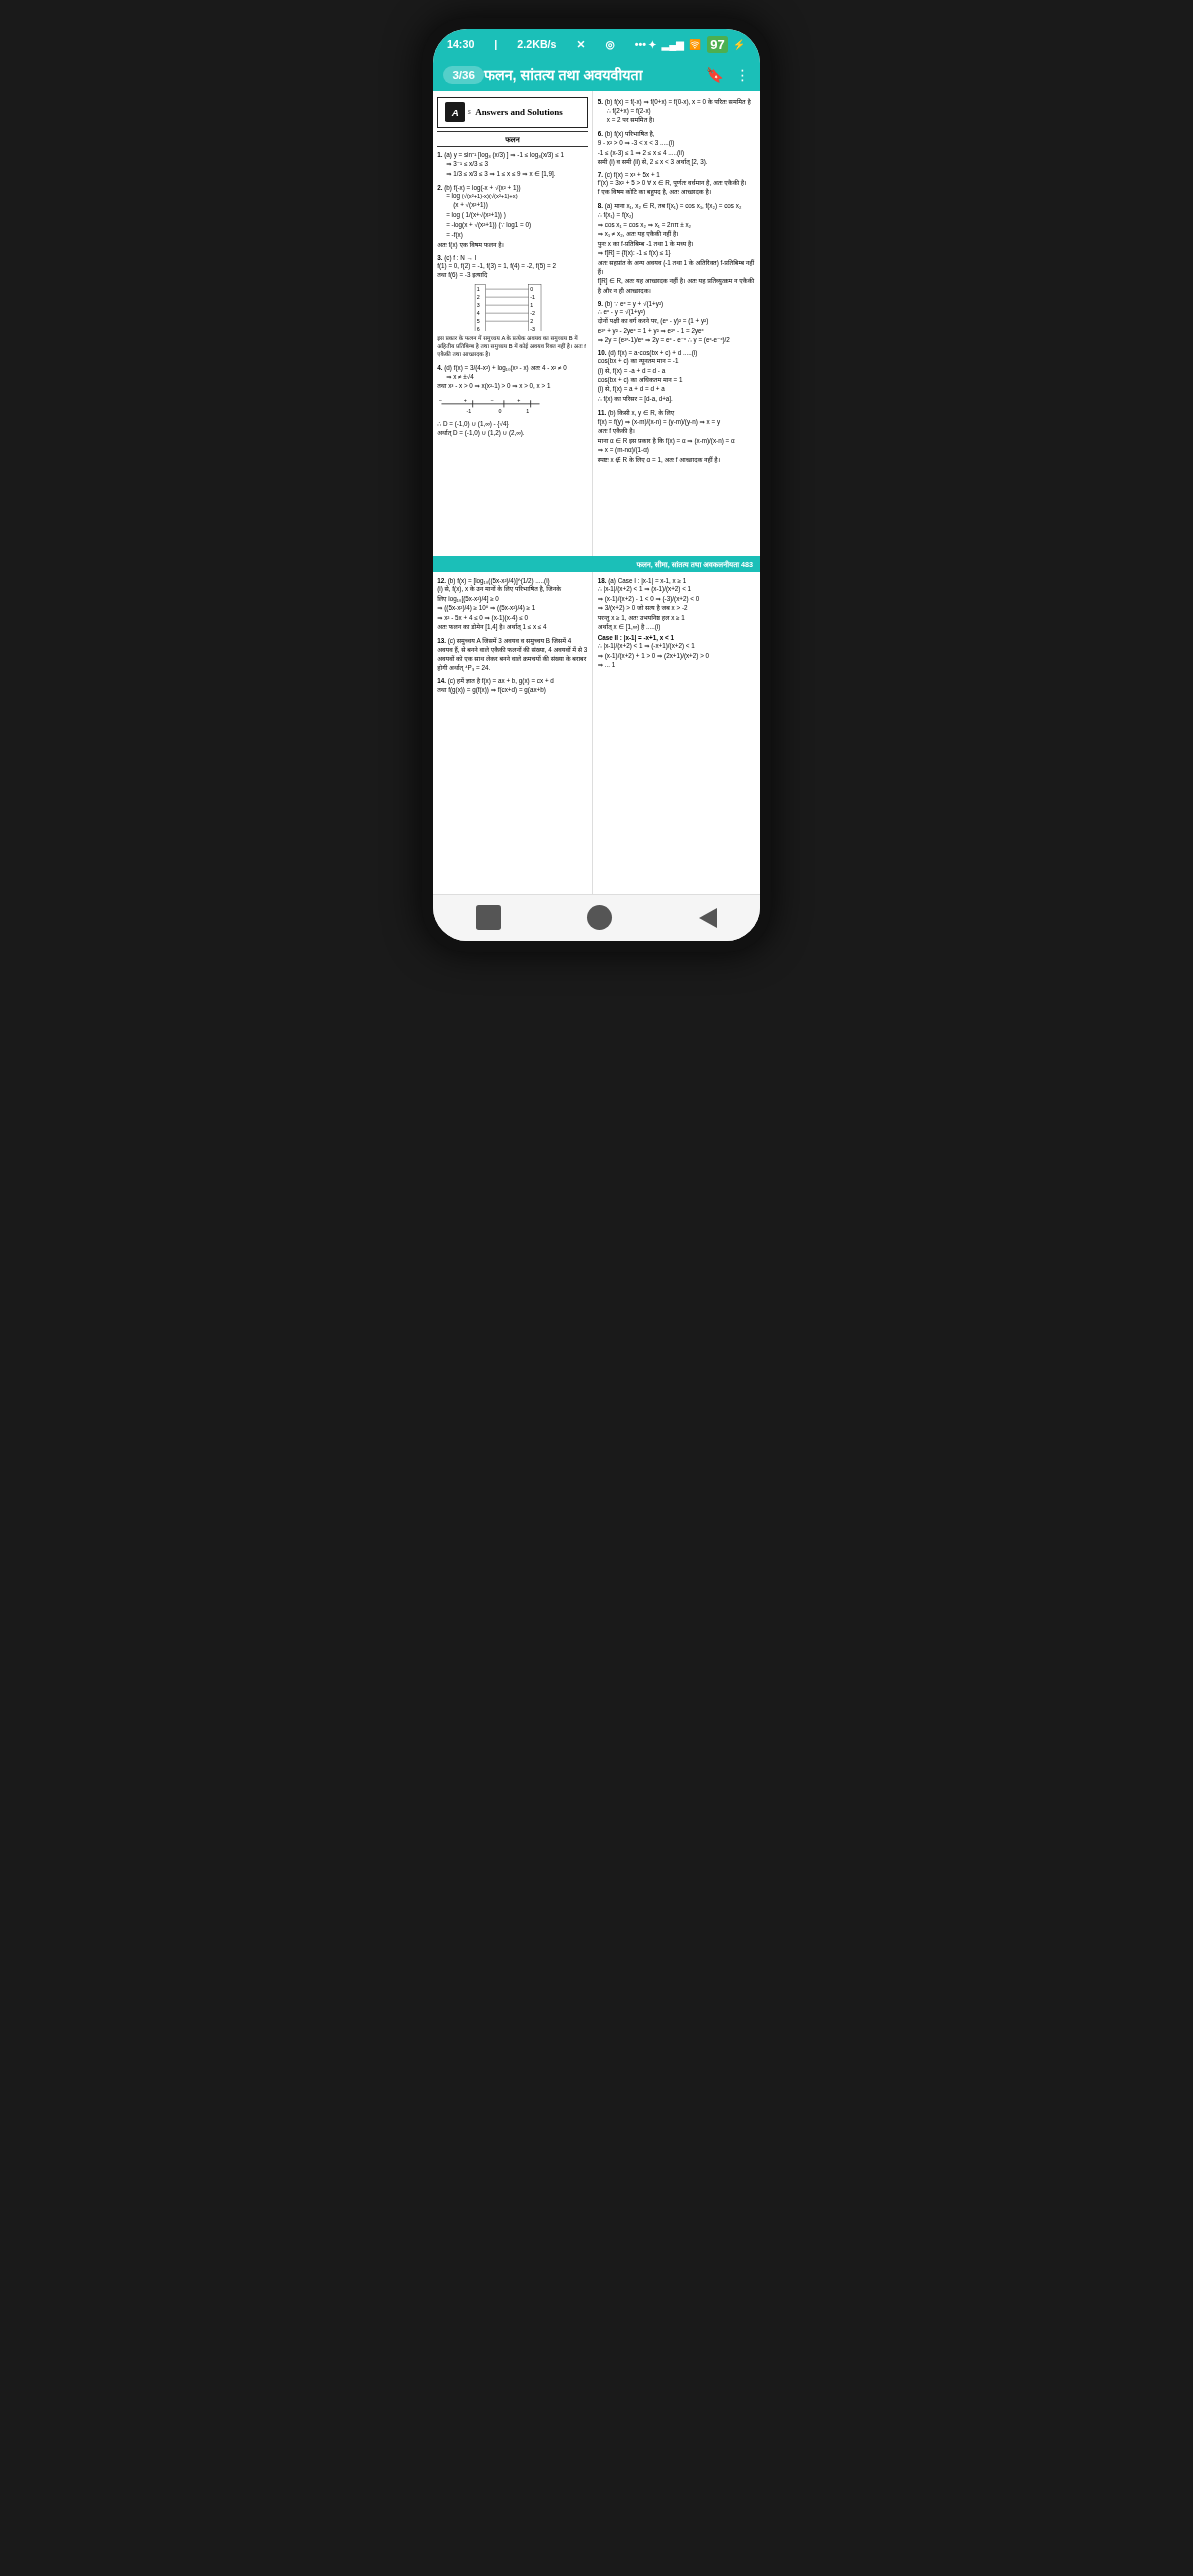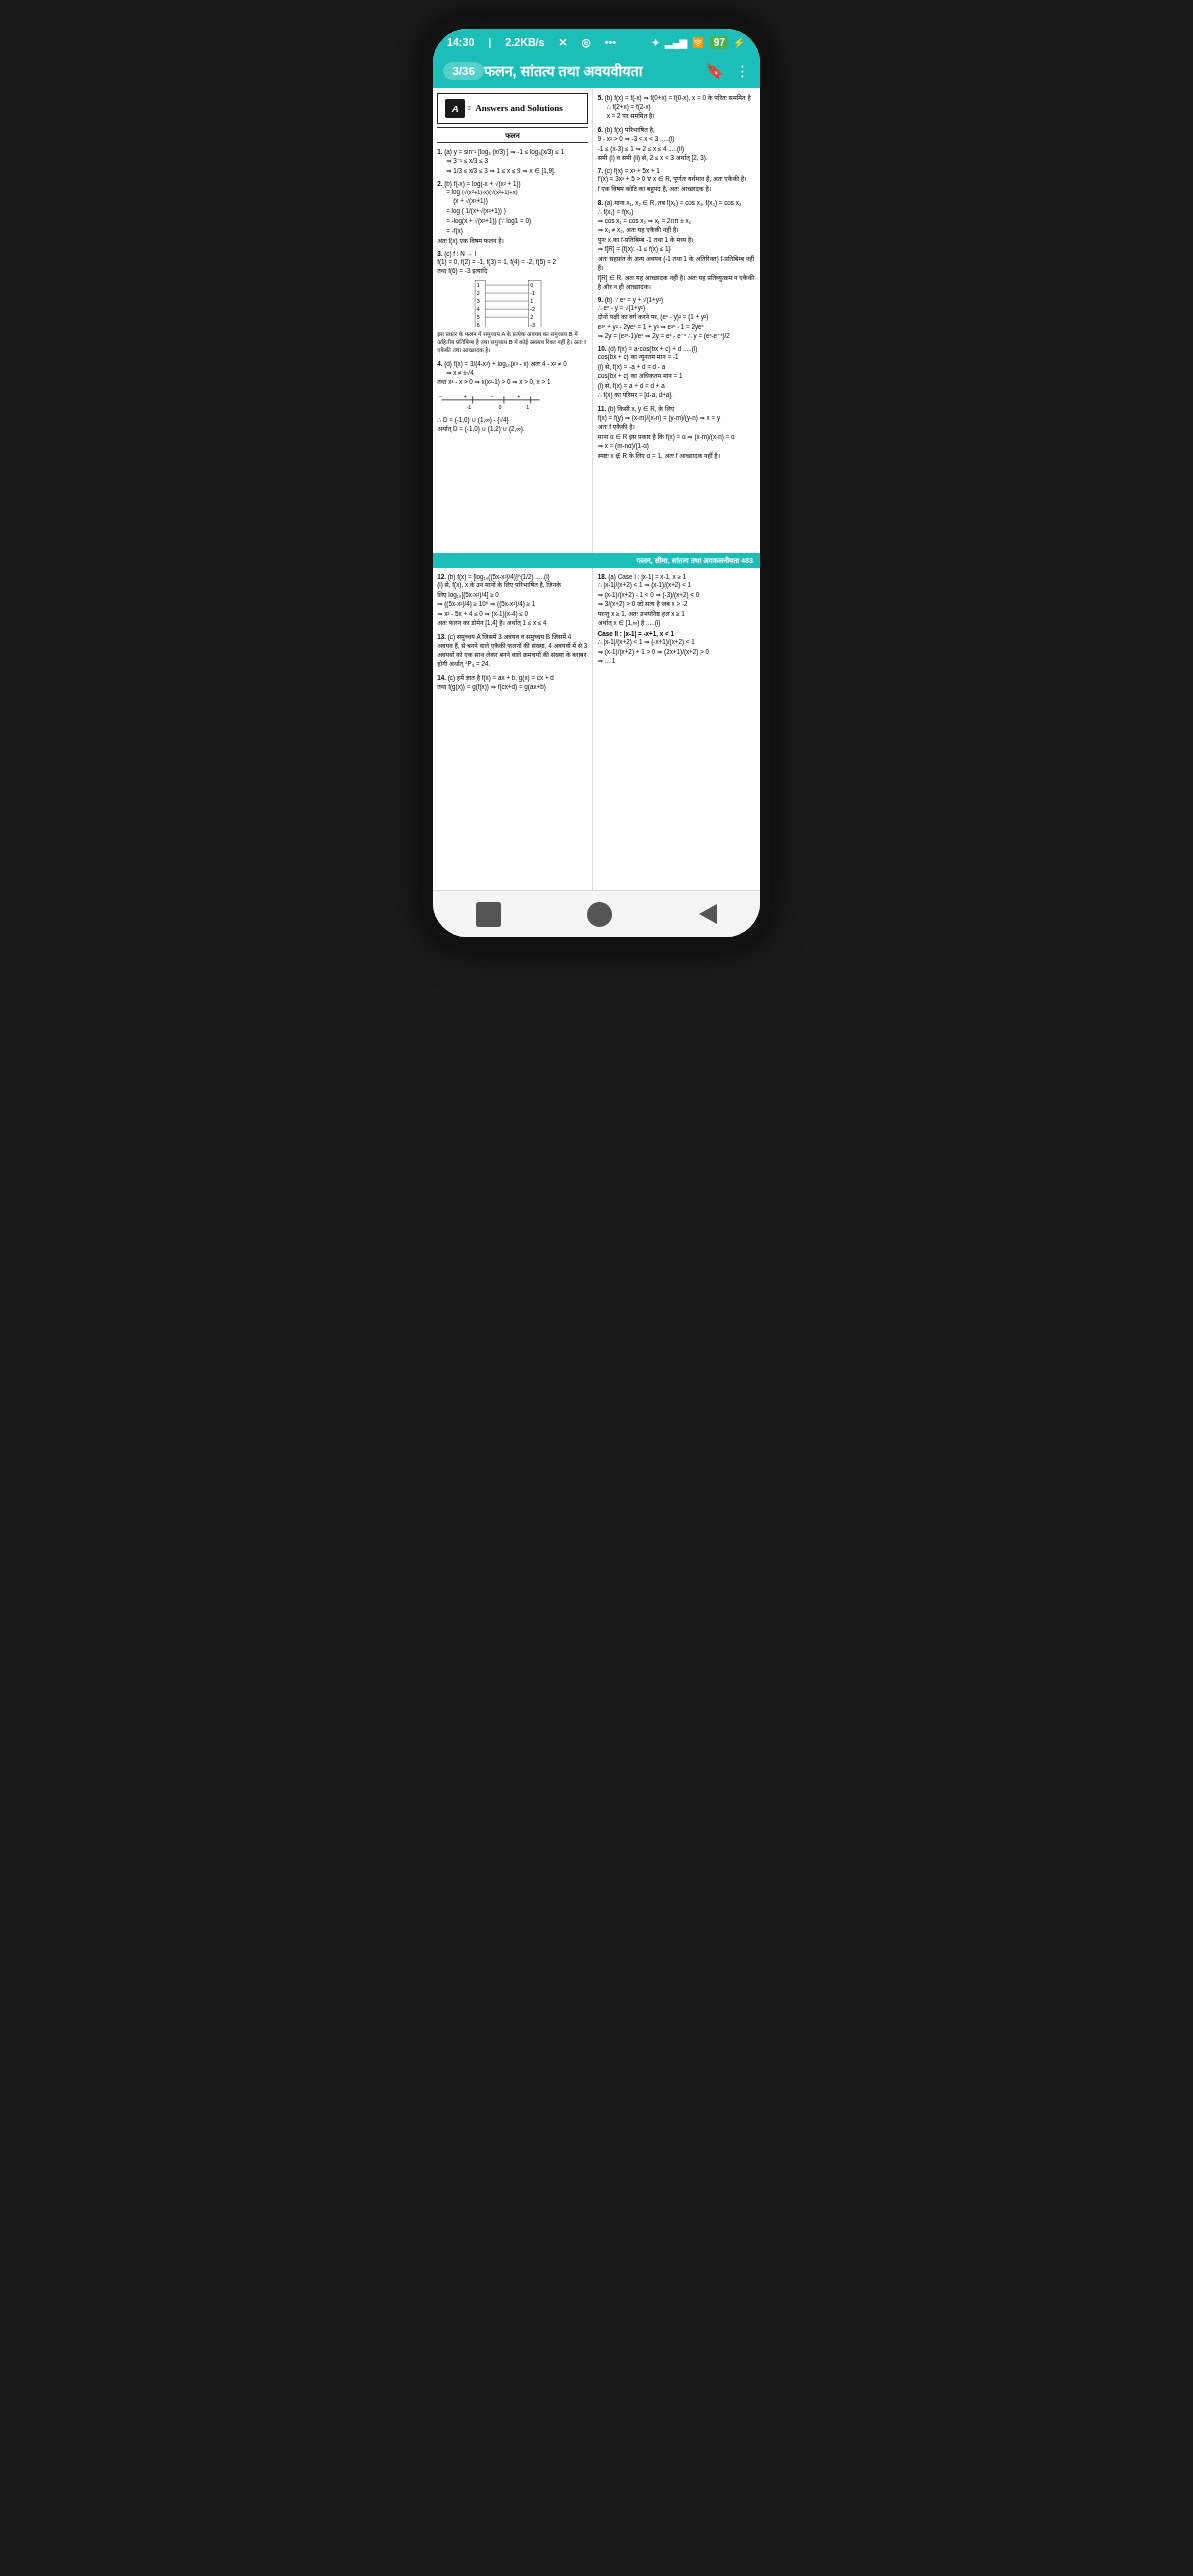--- a/index.html
+++ b/index.html
@@ -31,28 +31,28 @@
     .status-bar {
       background: #1bbfb8;
       padding: 7.2px 14.3px 5.4px 14.3px;
       display: flex;
       align-items: center;
       justify-content: space-between;
       color: #fff;
       font-size: 10.7px;
       font-weight: 600;
     }
-    .status-left { display: flex; align-items: center; gap: 14px; }
+    .status-left { display: flex; align-items: center; gap: 20px; }
     .status-right { display: flex; align-items: center; gap: 5.4px; font-size: 9.8px; }
     .battery-indicator {
       background: #4caf50;
       color: #fff;
       border-radius: 2.7px;
       padding: 0.9px 3.6px;
-      font-size: 10px;
+      font-size: 13px;
       font-weight: bold;
     }
     
     .nav-bar {
       background: #1bbfb8;
       padding: 7.2px 10.7px;
       display: flex;
       align-items: center;
       color: #fff;
     }

